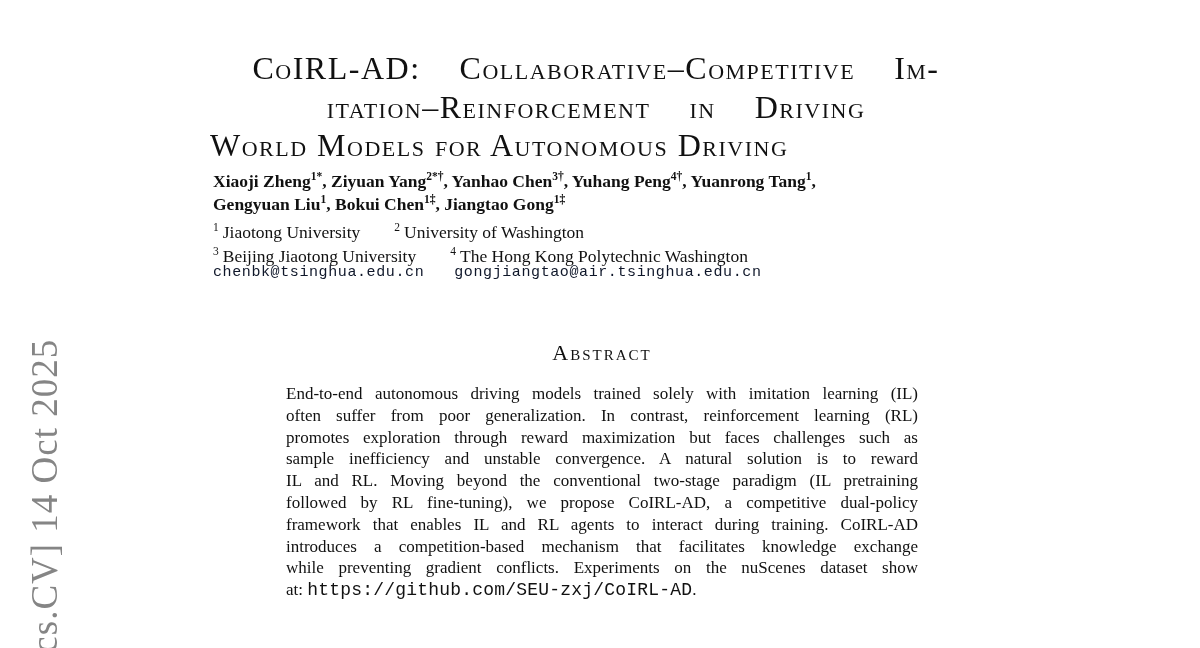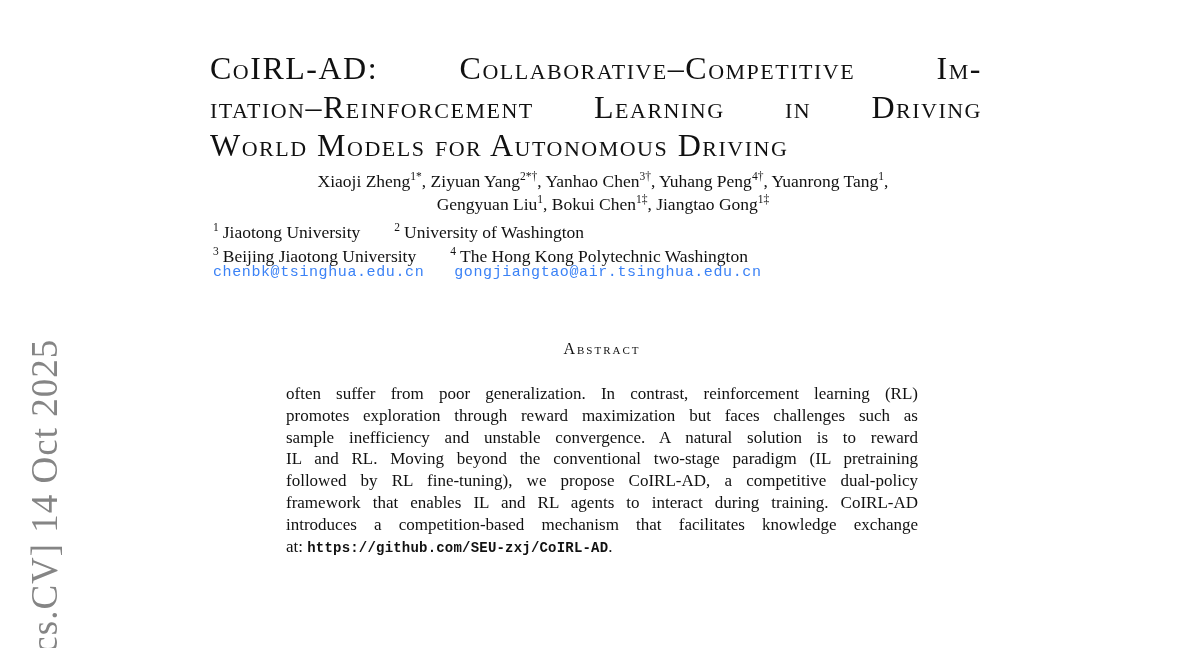--- a/index.html
+++ b/index.html
@@ -34,33 +34,33 @@
   }
   .title-line {
     font-size: 32px;
     font-variant: small-caps;
     letter-spacing: 1.5px;
     line-height: 38.5px;
     white-space: nowrap;
   }
   .title-line.justified {
     display: flex;
-    justify-content: space-between;
+    justify-content: center;
+    gap: 39px;
   }
 
   
   .authors-block {
     position: absolute;
     left: 213px; top: 170px;
     width: 780px;
-    font-weight: normal;
+    font-weight: bold;
     font-size: 17.5px;
     line-height: 23px;
     white-space: nowrap;
-    text-align: center;
   }
   .authors-block sup, .affils-block sup {
     font-size: 11.5px;
     vertical-align: super;
     line-height: 0;
   }
 
   
   .affils-block {
     position: absolute;
@@ -74,32 +74,32 @@
   .affil-entry:last-child { margin-right: 0; }
   .affil-entry sup { margin-right: 4px; }
 
   
   .emails-block {
     position: absolute;
     left: 213px; top: 264px;
     font-family: "Liberation Mono", "DejaVu Sans Mono", monospace;
     font-size: 15px;
     letter-spacing: 0.6px;
-    color: #3b82f6;
+    color: #0f172a;
     white-space: nowrap;
   }
   .email + .email { margin-left: 30px; }
 
   
   .abstract-heading {
     position: absolute;
     left: 286px; top: 340px;
     width: 632px;
     text-align: center;
-    font-size: 16px;
+    font-size: 22px;
     font-variant: small-caps;
     letter-spacing: 2px;
   }
   .abstract-body {
     position: absolute;
     left: 286px; top: 383px;
     width: 632px;
     font-size: 17px;
     line-height: 21.8px;
   }
@@ -107,39 +107,37 @@
     text-align: justify;
     text-align-last: justify;
     white-space: normal;
   }
   .abs-line.last {
     text-align: left;
     text-align-last: left;
   }
   .mono-url {
     font-family: "Liberation Mono", "DejaVu Sans Mono", monospace;
-    font-size: 14px;
+    font-size: 18px;
     letter-spacing: 0.2px;
-    font-weight: bold;
   }
 </style>
 </head>
 <body>
 
 <div class="arxiv-banner">[cs.CV] 14 Oct 2025</div>
 
 <div class="title-block">
   <div class="title-line justified">
     <span>CoIRL-AD:</span>
     <span>Collaborative–Competitive</span>
     <span>Im-</span>
   </div>
   <div class="title-line justified">
     <span>itation–Reinforcement</span>
-    <span>Learning</span>
     <span>in</span>
     <span>Driving</span>
   </div>
   <div class="title-line">World Models for Autonomous Driving</div>
 </div>
 
 <div class="authors-block">
   <div class="author-line">
     <span class="author"><span>Xiaoji Zheng</span><sup>1*</sup><span>, </span></span><span class="author"><span>Ziyuan Yang</span><sup>2*†</sup><span>, </span></span><span class="author"><span>Yanhao Chen</span><sup>3†</sup><span>, </span></span><span class="author"><span>Yuhang Peng</span><sup>4†</sup><span>, </span></span><span class="author"><span>Yuanrong Tang</span><sup>1</sup><span>,</span></span>
   </div>
@@ -157,23 +155,25 @@
   </div>
 </div>
 
 <div class="emails-block">
   <span class="email">chenbk@tsinghua.edu.cn</span><span class="email">gongjiangtao@air.tsinghua.edu.cn</span>
 </div>
 
 <div class="abstract-heading">Abstract</div>
 
 <div class="abstract-body">
+  <div class="abs-line">End-to-end autonomous driving models trained solely with imitation learning (IL)</div>
   <div class="abs-line">often suffer from poor generalization. In contrast, reinforcement learning (RL)</div>
   <div class="abs-line">promotes exploration through reward maximization but faces challenges such as</div>
   <div class="abs-line">sample inefficiency and unstable convergence. A natural solution is to reward</div>
   <div class="abs-line">IL and RL. Moving beyond the conventional two-stage paradigm (IL pretraining</div>
   <div class="abs-line">followed by RL fine-tuning), we propose CoIRL-AD, a competitive dual-policy</div>
   <div class="abs-line">framework that enables IL and RL agents to interact during training. CoIRL-AD</div>
   <div class="abs-line">introduces a competition-based mechanism that facilitates knowledge exchange</div>
+  <div class="abs-line">while preventing gradient conflicts. Experiments on the nuScenes dataset show</div>
   <div class="abs-line last">
     <span>at: </span><span class="mono-url">https://github.com/SEU-zxj/CoIRL-AD</span><span>.</span>
   </div>
 </div>
 
 </body></html>

